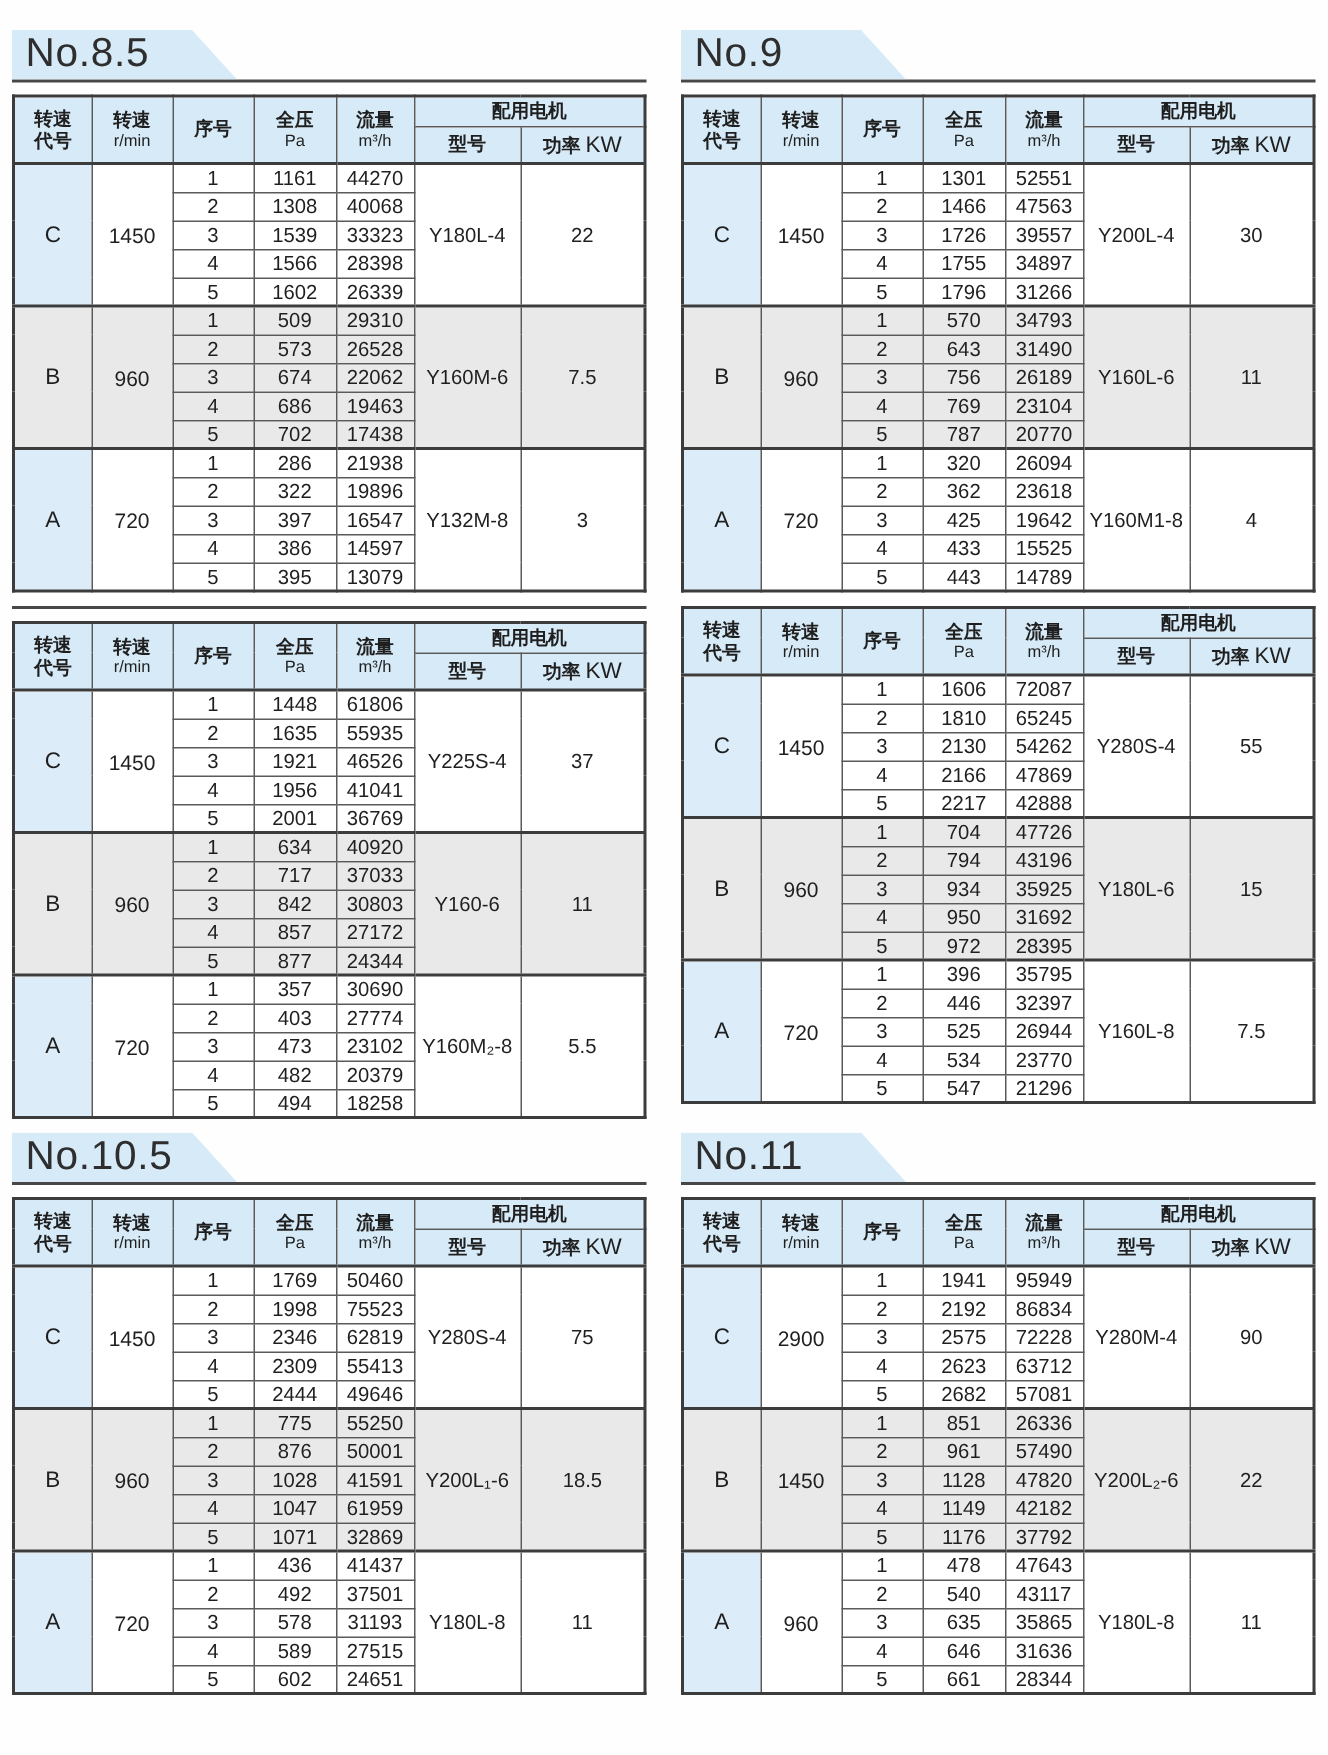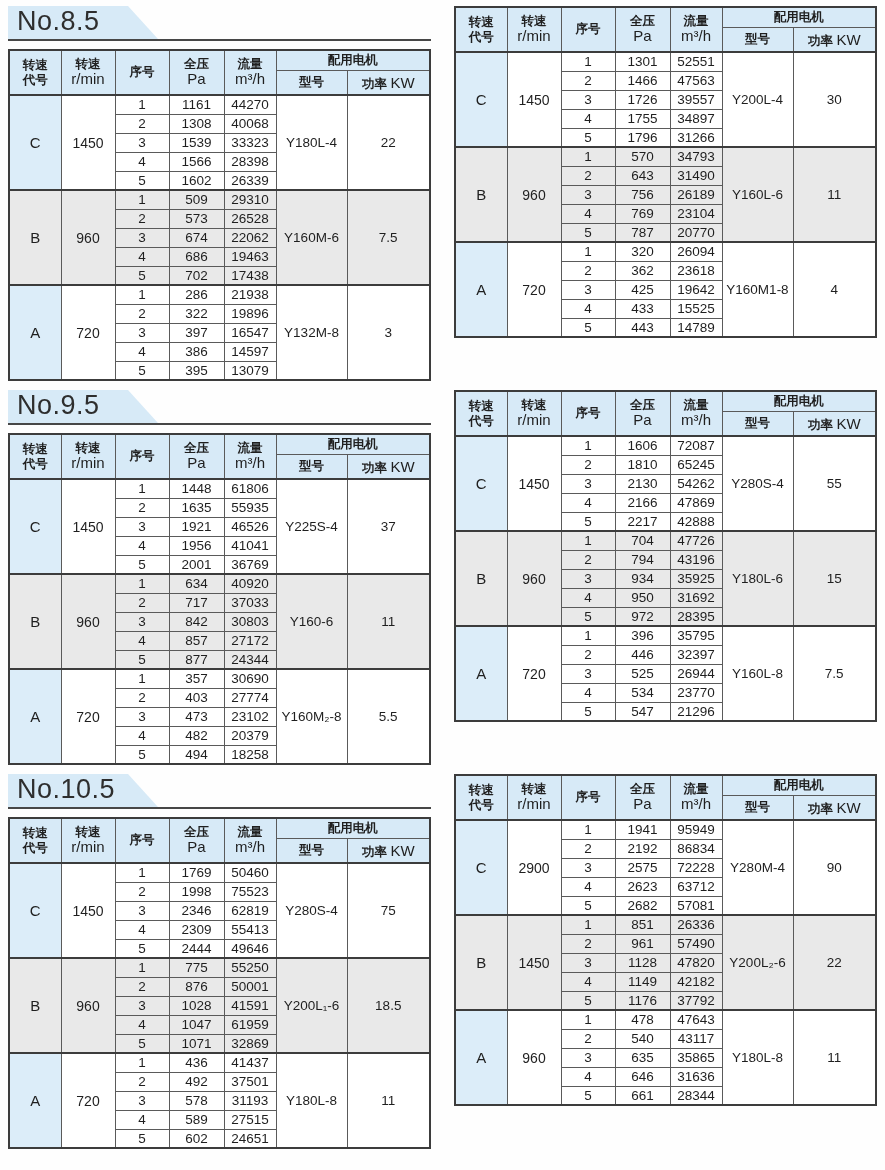--- a/index.html
+++ b/index.html
@@ -12,21 +12,21 @@
   }
   *{margin:0;padding:0;box-sizing:border-box;}
   html,body{width:885px;}
   body{
     width:885px;height:1170px;overflow:hidden;
     background:#fefefe;color:var(--ink);
     font-family:"Liberation Sans","DejaVu Sans",sans-serif;
   }
   main{
     width:885px;height:1170px;
-    padding:6px 8px 0 8px;
+    padding:20px 8px 0 8px;
     display:grid;
     grid-template-columns:423px 423px;
     column-gap:23px;
     row-gap:9px;
     align-content:start;
   }
   .panel{width:423px;}
   .title-wrap{margin-bottom:8px;}
   .title-banner{
     width:150px;height:33px;
@@ -49,21 +49,21 @@
   col.c-press{width:55px}col.c-flow{width:52px}col.c-model{width:71px}col.c-power{width:83px}
   .spec th,.spec td{
     border:1px solid var(--thin);
     text-align:center;vertical-align:middle;
     overflow:hidden;white-space:nowrap;
   }
   .spec thead th{background:var(--blue);padding:1px 0;}
   .spec thead tr:first-child th{height:20px;}
   .spec thead tr:last-child th{height:25px;border-bottom:2px solid var(--dark);}
   .th-cn{display:block;font-size:12.5px;font-weight:700;line-height:1.15;}
-  .th-lat{display:block;font-size:15px;font-weight:400;line-height:1.1;}
+  .th-lat{display:block;font-size:11px;font-weight:400;line-height:1.1;}
   .th-inline-lat{font-size:15px;font-weight:400;}
   .spec tbody td{height:19px;font-size:13.5px;padding:0 2px;background:#fff;}
   .spec tbody tr.shade td{background:var(--shade);}
   .spec tbody td.code{background:var(--blue2);font-size:15px;}
   .spec tbody tr.sec-start td{border-top:2px solid var(--dark);}
   .spec tbody td.speed{font-size:14px;margin-top:24px;}
   .spec tbody td.model,.spec tbody td.power{font-size:13.5px;}
 </style>
 </head>
 <body>
@@ -206,20 +206,26 @@
           <tr>
             <td>5</td>
             <td>395</td>
             <td>13079</td>
           </tr>
         </tbody>
     </table>
   </section>
 
   <section class="panel">
+    <div class="title-wrap">
+      <div class="title-banner">
+        <span class="title-text">No.9</span>
+      </div>
+      <div class="title-rule"></div>
+    </div>
     <table class="spec">
       <colgroup>
         <col class="c-code">
           <col class="c-speed">
           <col class="c-idx">
         <col class="c-press">
           <col class="c-flow">
           <col class="c-model">
           <col class="c-power">
       </colgroup>
@@ -344,23 +350,20 @@
             <td>5</td>
             <td>443</td>
             <td>14789</td>
           </tr>
         </tbody>
     </table>
   </section>
 
   <section class="panel">
     <div class="title-wrap">
-      <div class="title-banner">
-        <span class="title-text">No.9.5</span>
-      </div>
       <div class="title-rule"></div>
     </div>
     <table class="spec">
       <colgroup>
         <col class="c-code">
           <col class="c-speed">
           <col class="c-idx">
         <col class="c-press">
           <col class="c-flow">
           <col class="c-model">
@@ -766,20 +769,26 @@
           <tr>
             <td>5</td>
             <td>602</td>
             <td>24651</td>
           </tr>
         </tbody>
     </table>
   </section>
 
   <section class="panel">
+    <div class="title-wrap">
+      <div class="title-banner">
+        <span class="title-text">No.11</span>
+      </div>
+      <div class="title-rule"></div>
+    </div>
     <table class="spec">
       <colgroup>
         <col class="c-code">
           <col class="c-speed">
           <col class="c-idx">
         <col class="c-press">
           <col class="c-flow">
           <col class="c-model">
           <col class="c-power">
       </colgroup>

